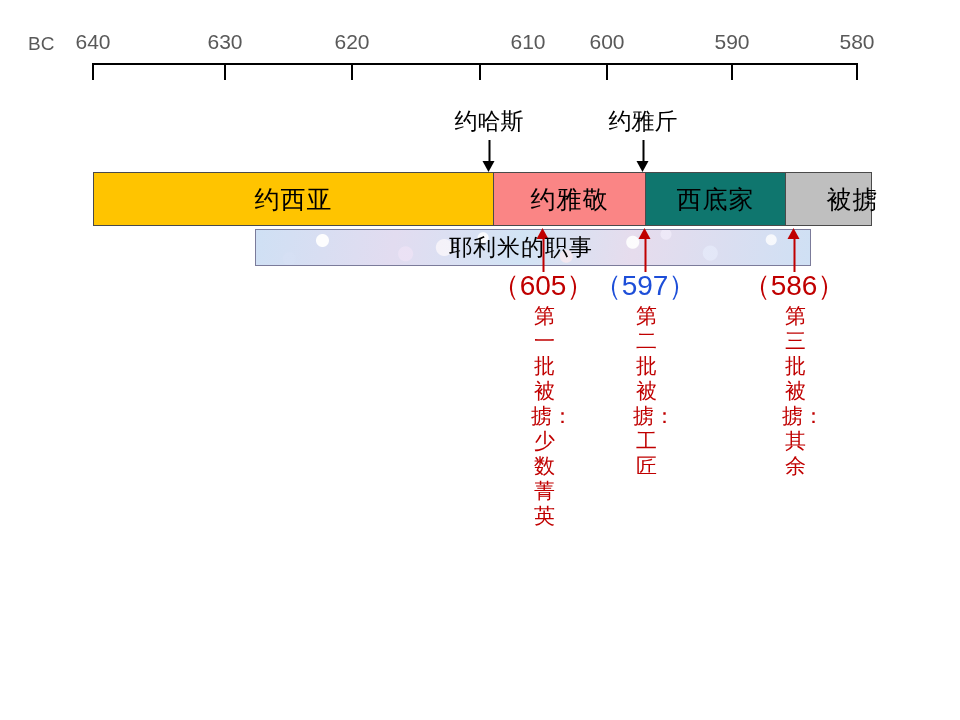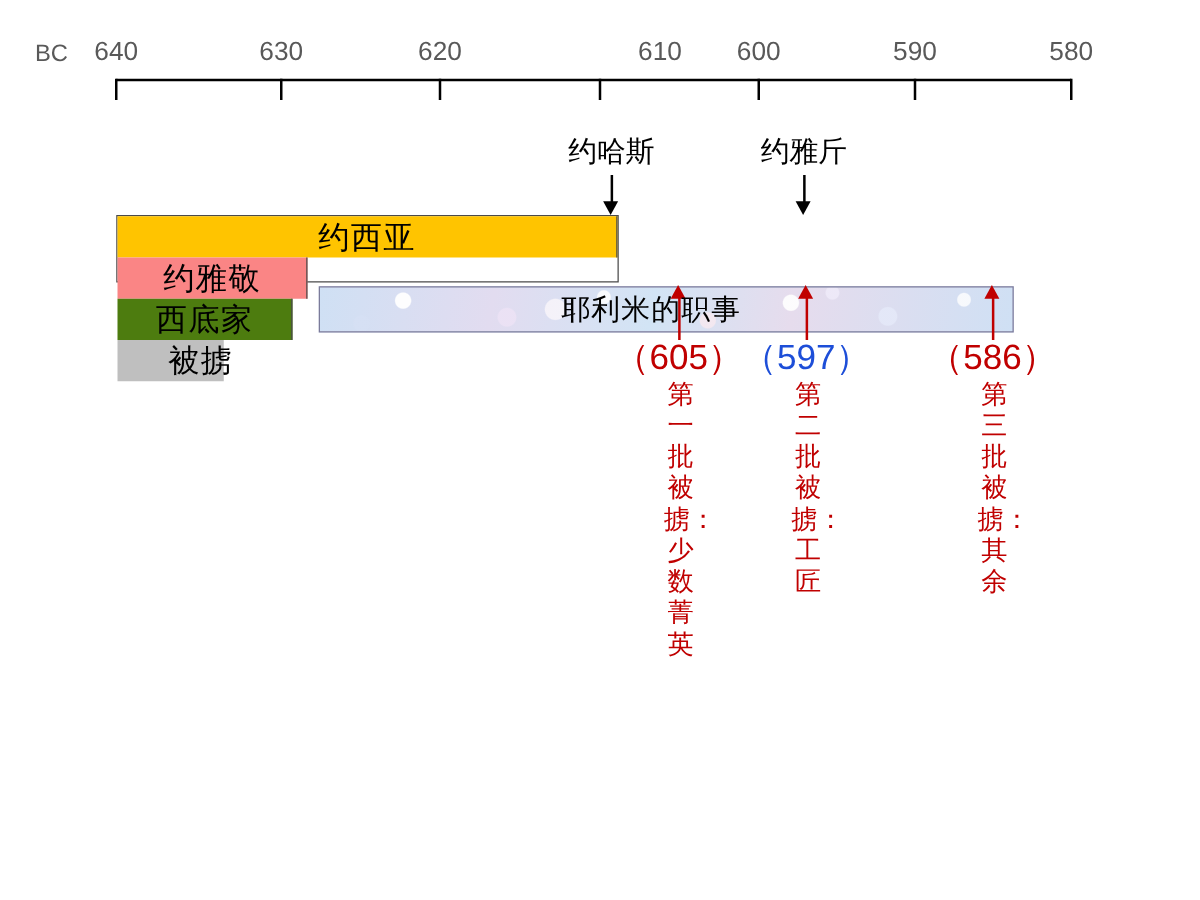--- a/index.html
+++ b/index.html
@@ -94,21 +94,20 @@
 
   
   #reign-bar {
     position: absolute;
     left: 93px;
     top: 172px;
     height: 54px;
     border: 1.5px solid #4a4a4a;
     box-sizing: border-box;
     display: flex;
-    flex-direction: column;
   }
   .reign-seg {
     position: relative;
     height: 100%;
     box-sizing: border-box;
     display: flex;
     align-items: center;
     justify-content: center;
     border-right: 1.5px solid #4a4a4a;
     font-size: 25px;
@@ -238,21 +237,21 @@
       </div>
     </div>
 
   <div id="reign-bar">
       <div class="reign-seg" style="width: 400px; background: rgb(255, 196, 0);">
         <span>约西亚</span>
       </div>
       <div class="reign-seg" style="width: 152px; background: rgb(250, 133, 133);">
         <span>约雅敬</span>
       </div>
-      <div class="reign-seg" style="width: 140px; background: #4d7c0f;">
+      <div class="reign-seg" style="width: 140px; background: #0f766e;">
         <span>西底家</span>
       </div>
       <div class="reign-seg" style="width: 85px; background: rgb(191, 191, 191); padding-left: 48px;">
         <span>被掳</span>
       </div>
     </div>
 
   <div id="ministry-bar">
     <div id="ministry-label">耶利米的职事</div>
   </div>

